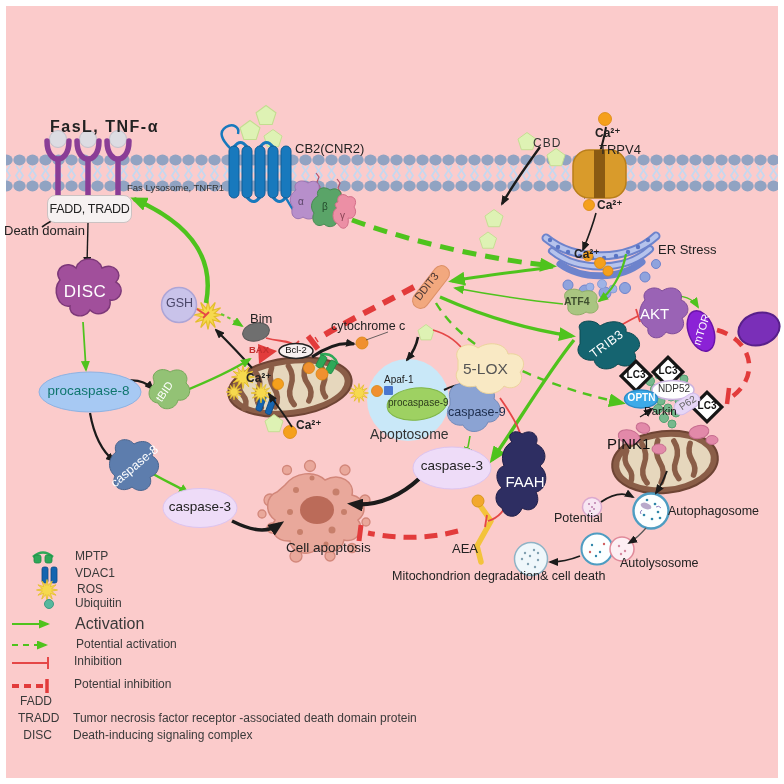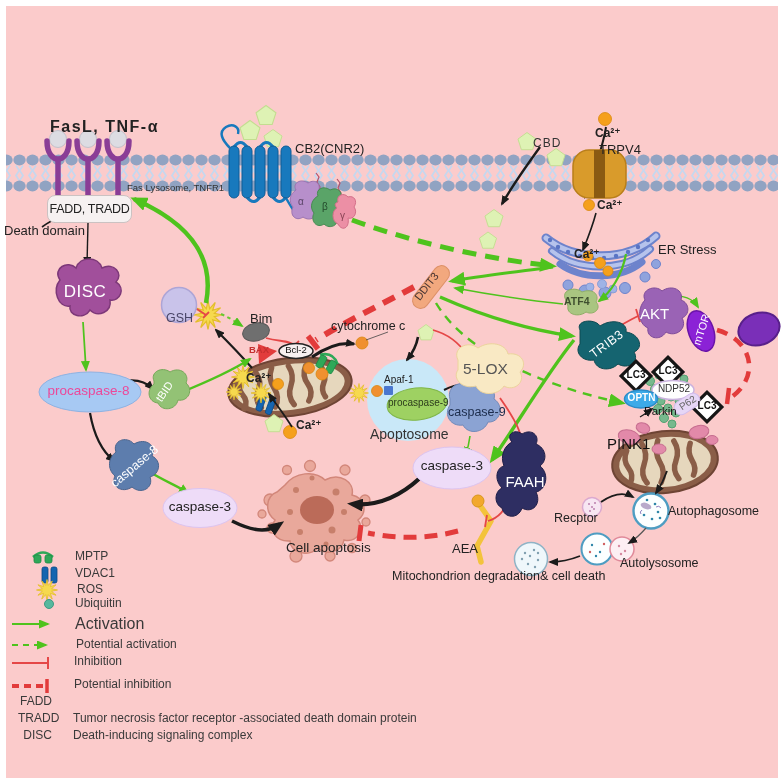--- a/index.html
+++ b/index.html
@@ -443,42 +443,42 @@
 </g>
 </svg>
 
 <div class="lb" style="left:50px;top:119px;font-size:16px;font-weight:bold;letter-spacing:1.5px;">FasL, TNF-α</div>
 <div class="lb" style="left:127px;top:183px;font-size:9.5px;color:#333;">Fas Lysosome, TNFR1</div>
 <div class="box" style="left:47px;top:195px;width:83px;height:26px;font-size:12.5px;letter-spacing:-0.3px;">
       <span>FADD, TRADD</span>
     </div>
 <div class="lb" style="left:4px;top:224px;font-size:13px;">Death domain</div>
 <div class="lb c w" style="left:59px;top:283px;width:52px;font-size:17px;letter-spacing:0.5px;">DISC</div>
-<div class="lb c" style="left:40px;top:384px;width:97px;font-size:13.5px;color:#ec4899;">procaspase-8</div>
+<div class="lb c" style="left:40px;top:384px;width:97px;font-size:13.5px;color:#0f766e;">procaspase-8</div>
 <div class="lb w" style="left:154px;top:386px;font-size:11px;transform:rotate(-55deg);">tBID</div>
 <div class="lb w" style="left:106px;top:460px;font-size:12.5px;transform:rotate(-40deg);">caspase-8</div>
 <div class="lb c" style="left:163px;top:500px;width:74px;font-size:13.5px;">caspase-3</div>
-<div class="lb c" style="left:163px;top:297px;width:33px;font-size:12.5px;color:#4a4668;margin-top:15px;">GSH</div>
+<div class="lb c" style="left:163px;top:297px;width:33px;font-size:12.5px;color:#4a4668;">GSH</div>
 <div class="lb" style="left:250px;top:312px;font-size:13px;">Bim</div>
 <div class="lb" style="left:249px;top:345px;font-size:9.5px;font-weight:bold;color:#c53030;">BAX</div>
 <div class="lb c" style="left:279px;top:345px;width:34px;font-size:9.5px;color:#111;">Bcl-2</div>
 <div class="lb" style="left:331px;top:320px;font-size:12.5px;">cytochrome c</div>
 <div class="lb" style="left:246px;top:372px;font-size:12px;font-weight:600;">Ca²⁺</div>
 <div class="lb" style="left:296px;top:419px;font-size:12px;font-weight:600;">Ca²⁺</div>
 <div class="lb" style="left:384px;top:375px;font-size:10px;">Apaf-1</div>
 <div class="lb c" style="left:388px;top:398px;width:58px;font-size:10px;color:#2c3c1c;">procaspase-9</div>
 <div class="lb" style="left:370px;top:427px;font-size:14px;color:#333;">Apoptosome</div>
 <div class="lb" style="left:448px;top:406px;font-size:12.5px;color:#1c2c4c;">caspase-9</div>
 <div class="lb" style="left:463px;top:361px;font-size:15.5px;color:#555;">5-LOX</div>
 <div class="lb c" style="left:414px;top:459px;width:76px;font-size:13.5px;">caspase-3</div>
 <div class="lb c w" style="left:498px;top:474px;width:54px;font-size:15px;">FAAH</div>
 <div class="lb" style="left:286px;top:541px;font-size:13.5px;">Cell apoptosis</div>
 <div class="lb" style="left:452px;top:542px;font-size:13px;">AEA</div>
 <div class="lb" style="left:392px;top:570px;font-size:12.5px;">Mitochondrion degradation&amp; cell death</div>
-<div class="lb" style="left:554px;top:512px;font-size:12.5px;">Recptor</div>
+<div class="lb" style="left:554px;top:512px;font-size:12.5px;">Potential</div>
 <div class="lb" style="left:668px;top:505px;font-size:12.5px;">Autophagosome</div>
 <div class="lb" style="left:620px;top:557px;font-size:12.5px;">Autolysosome</div>
 <div class="lb" style="left:533px;top:137px;font-size:12px;letter-spacing:1px;color:#333;">CBD</div>
 <div class="lb" style="left:595px;top:127px;font-size:12px;font-weight:600;">Ca²⁺</div>
 <div class="lb" style="left:599px;top:143px;font-size:13px;">TRPV4</div>
 <div class="lb" style="left:597px;top:199px;font-size:12px;font-weight:600;">Ca²⁺</div>
 <div class="lb" style="left:574px;top:248px;font-size:12px;font-weight:600;">Ca²⁺</div>
 <div class="lb" style="left:658px;top:243px;font-size:13px;">ER Stress</div>
 <div class="lb" style="left:411px;top:281px;font-size:11px;color:#433;transform:rotate(-52deg);">DDIT3</div>
 <div class="lb" style="left:564px;top:296px;font-size:10.5px;font-weight:600;color:#3f4f2f;">ATF4</div>

